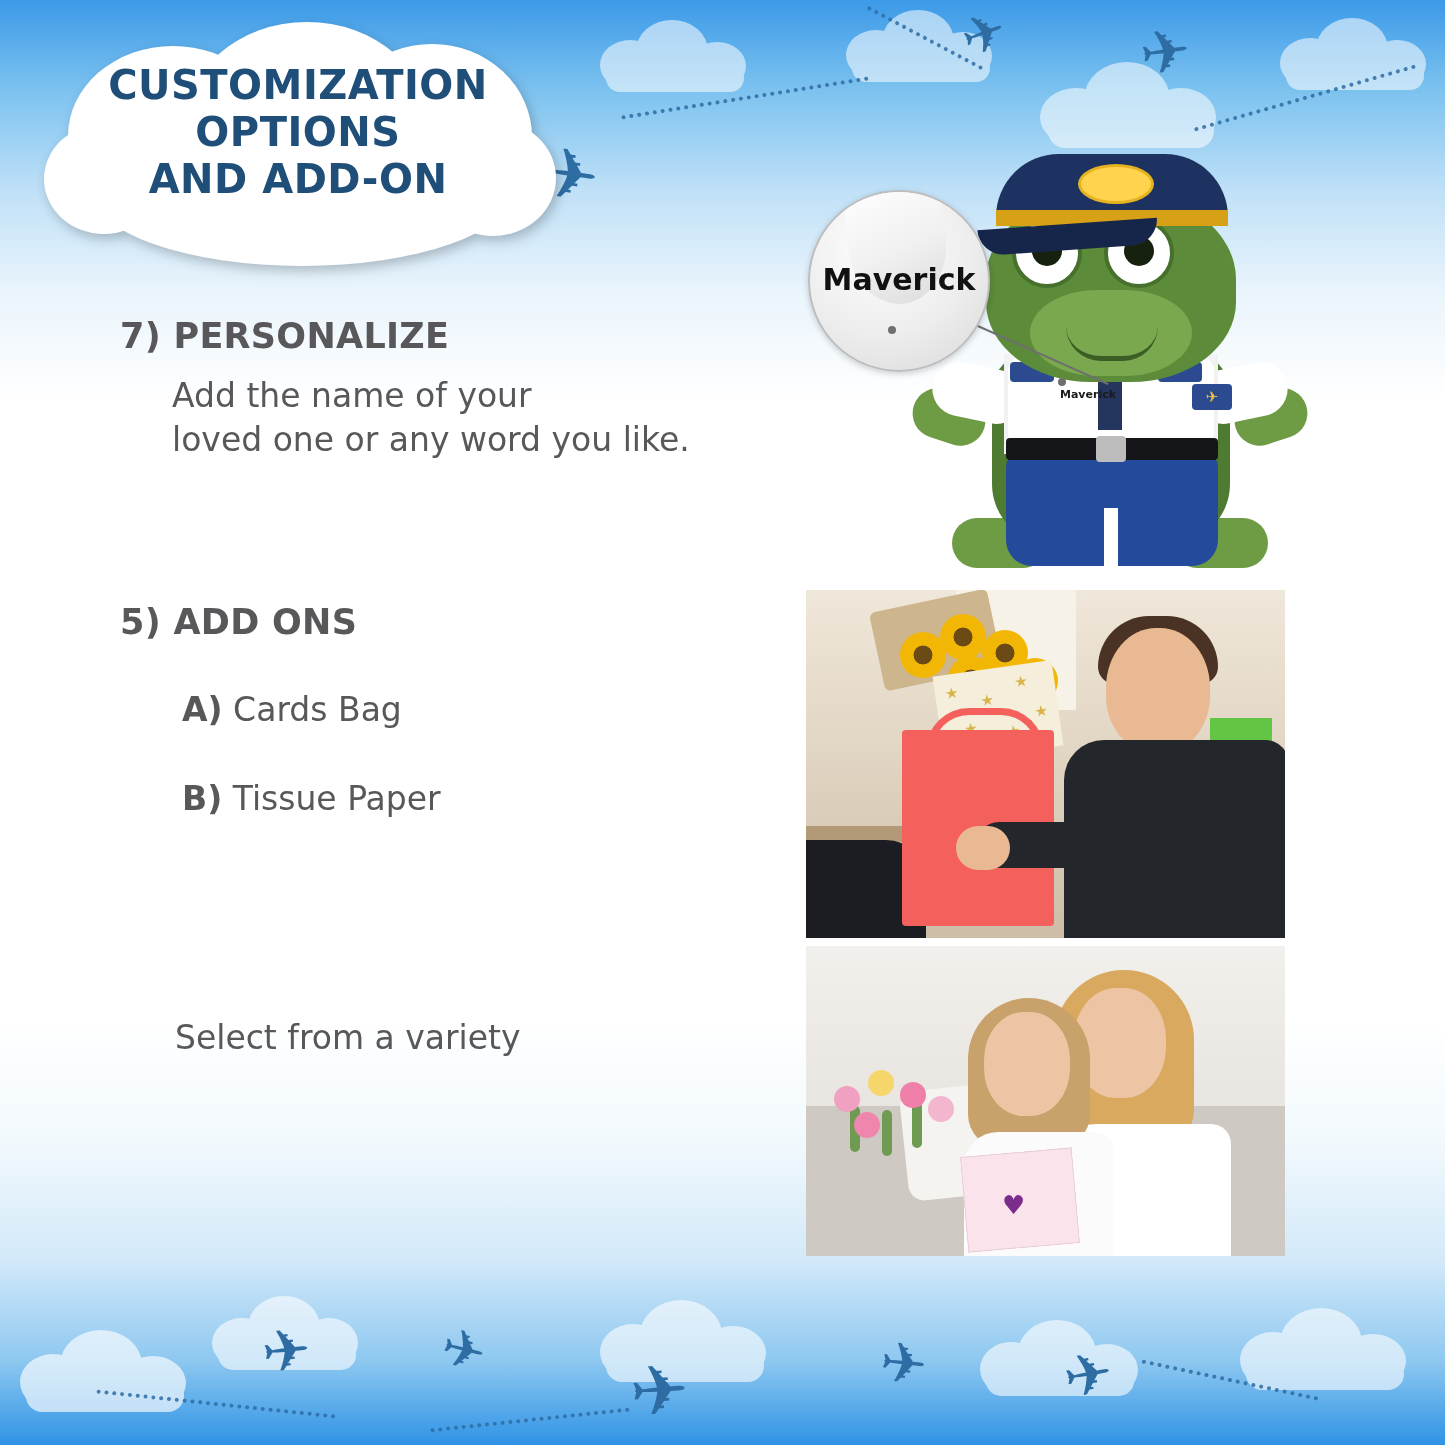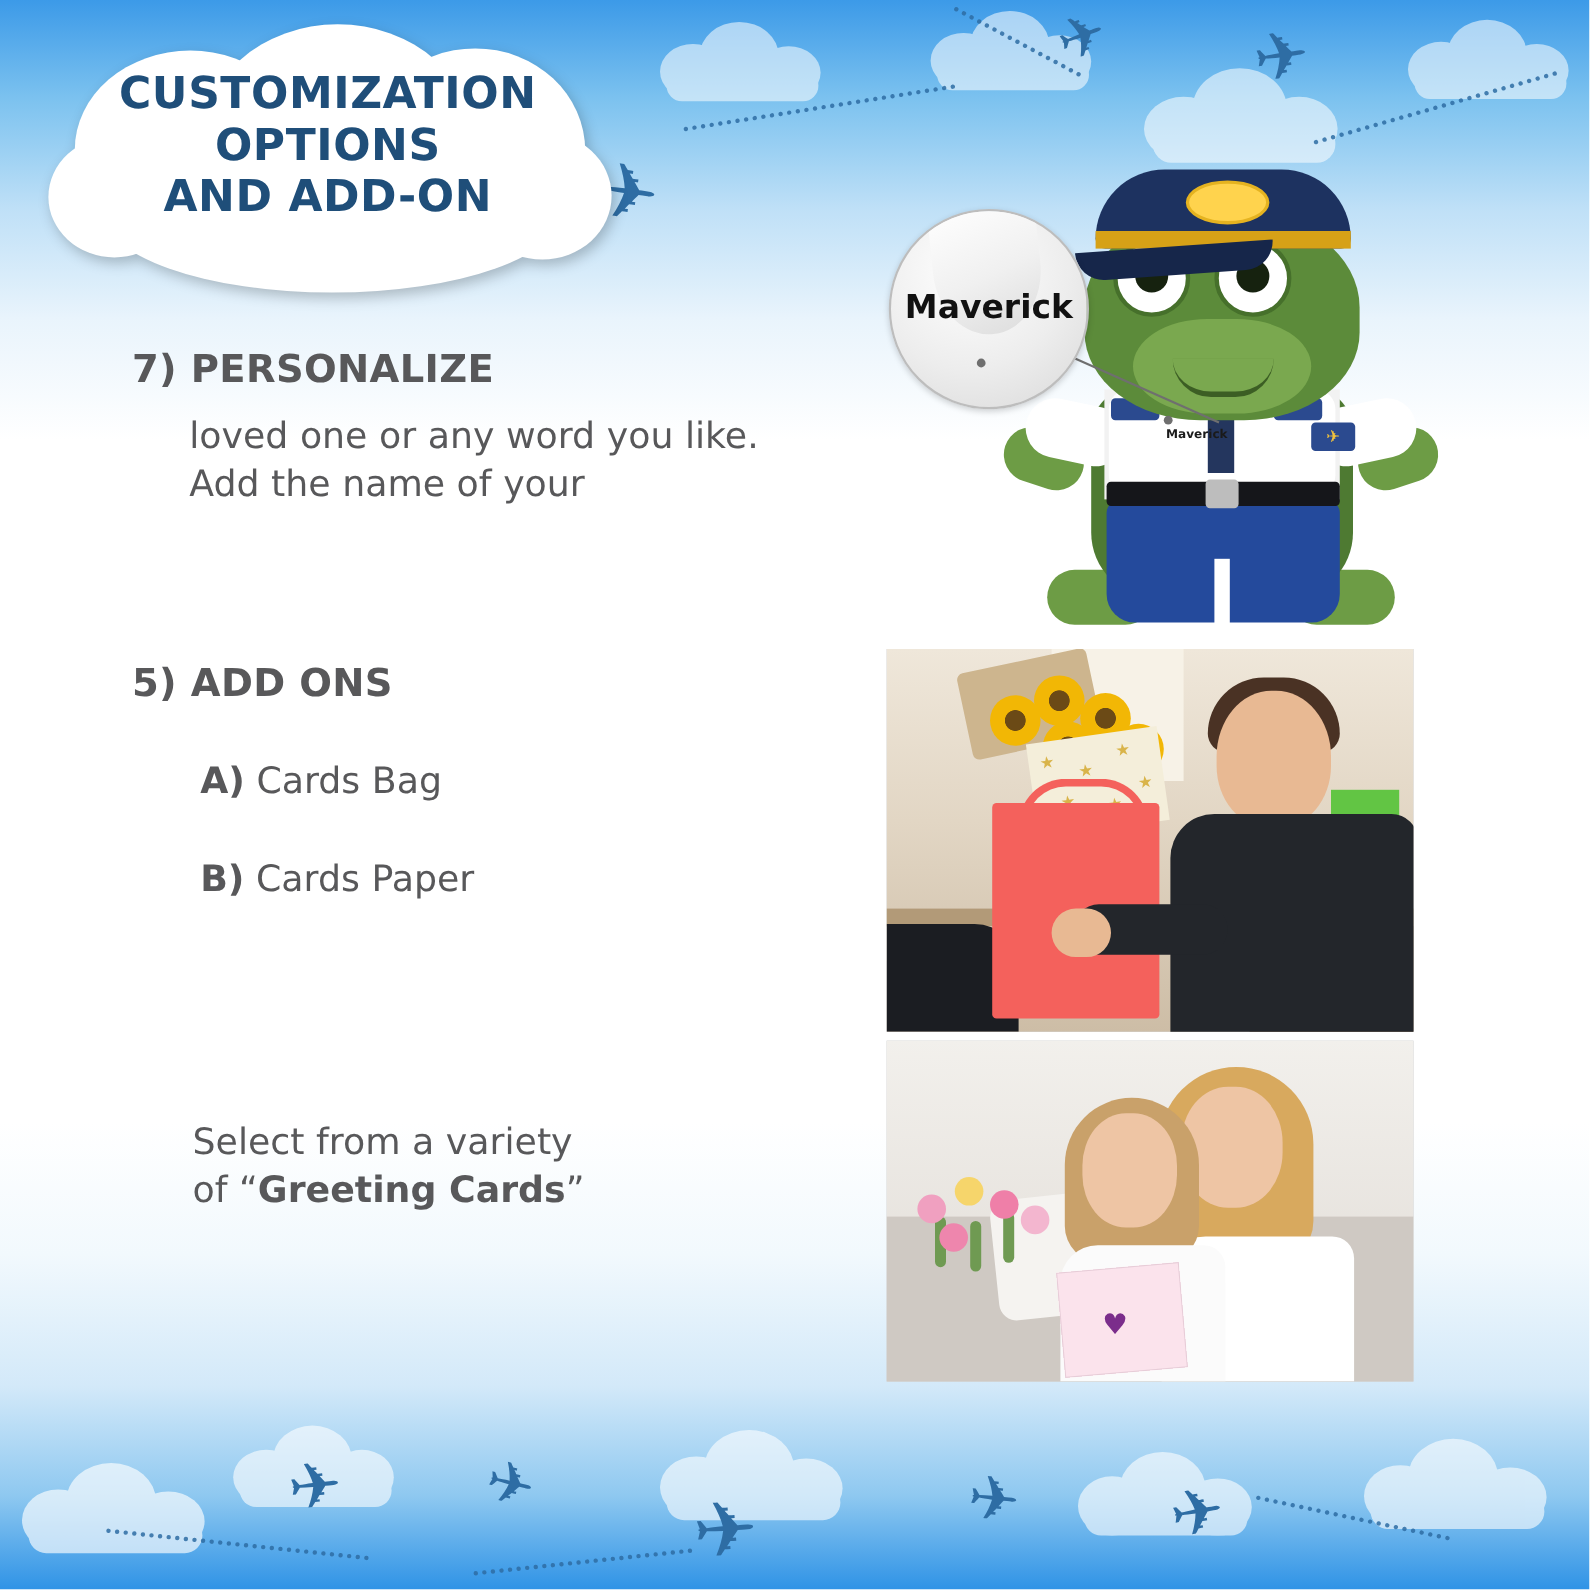--- a/index.html
+++ b/index.html
@@ -330,39 +330,38 @@
       <div>OPTIONS</div>
       <div>AND ADD-ON</div>
     </div>
   </div>
 
   <div class="steps">
 
     <div class="step" id="step1">
       <div class="step-head">7) PERSONALIZE</div>
       <div class="step-body">
+        <div>Add the name of your</div>
         <div>loved one or any word you like.</div>
-        <div>Add the name of your</div>
       </div>
     </div>
 
     <div class="step" id="step2">
       <div class="step-head">5) ADD ONS</div>
       <div class="sub-item sub-a">
         <b>A)</b><span> Cards Bag</span>
       </div>
       <div class="sub-item sub-b">
-        <b>B)</b><span> Cards Paper</span>
+        <b>B)</b><span> Tissue Paper</span>
       </div>
     </div>
 
     <div class="step" id="step3">
       <div class="step-body">
         <div>Select from a variety</div>
-        <div><span>of “</span><b>Greeting Cards</b><span>”</span></div>
       </div>
     </div>
   </div>
 
   <div id="plush">
     <div class="fr fr-foot-l"></div>
     <div class="fr fr-foot-r"></div>
     <div class="fr fr-body"></div>
     <div class="fr fr-pants"></div>
     <div class="fr fr-pant-gap"></div>

